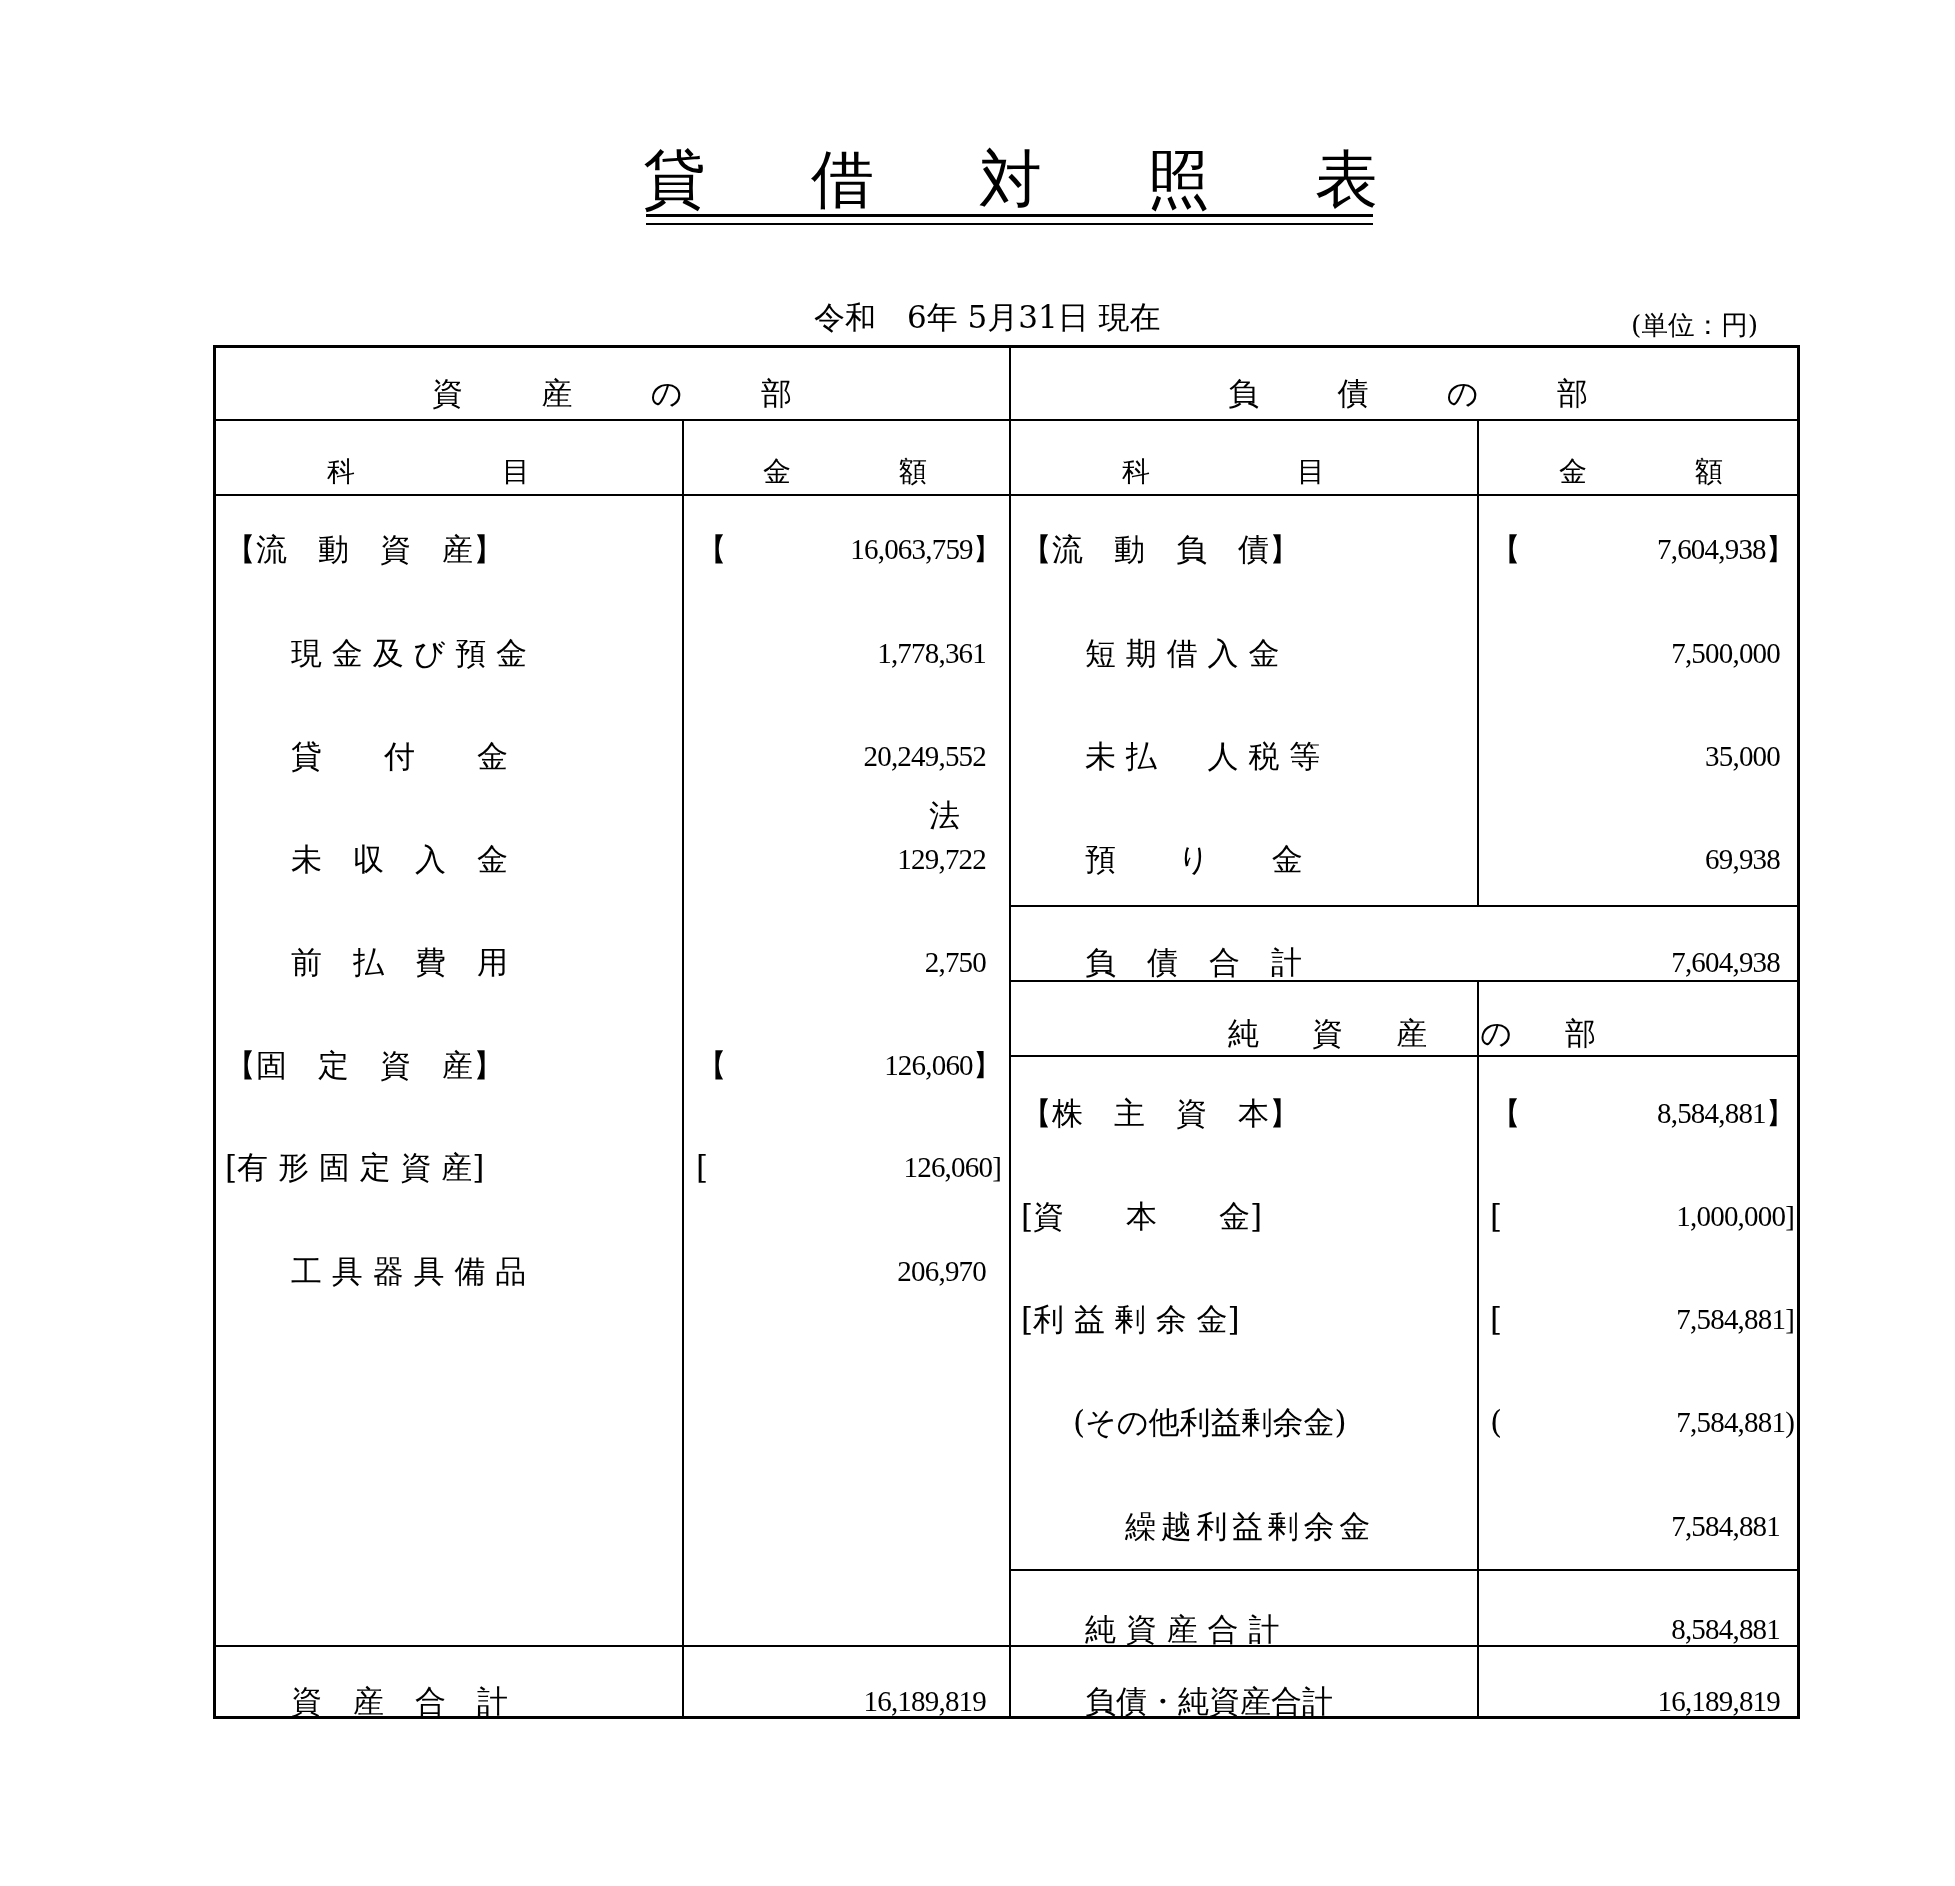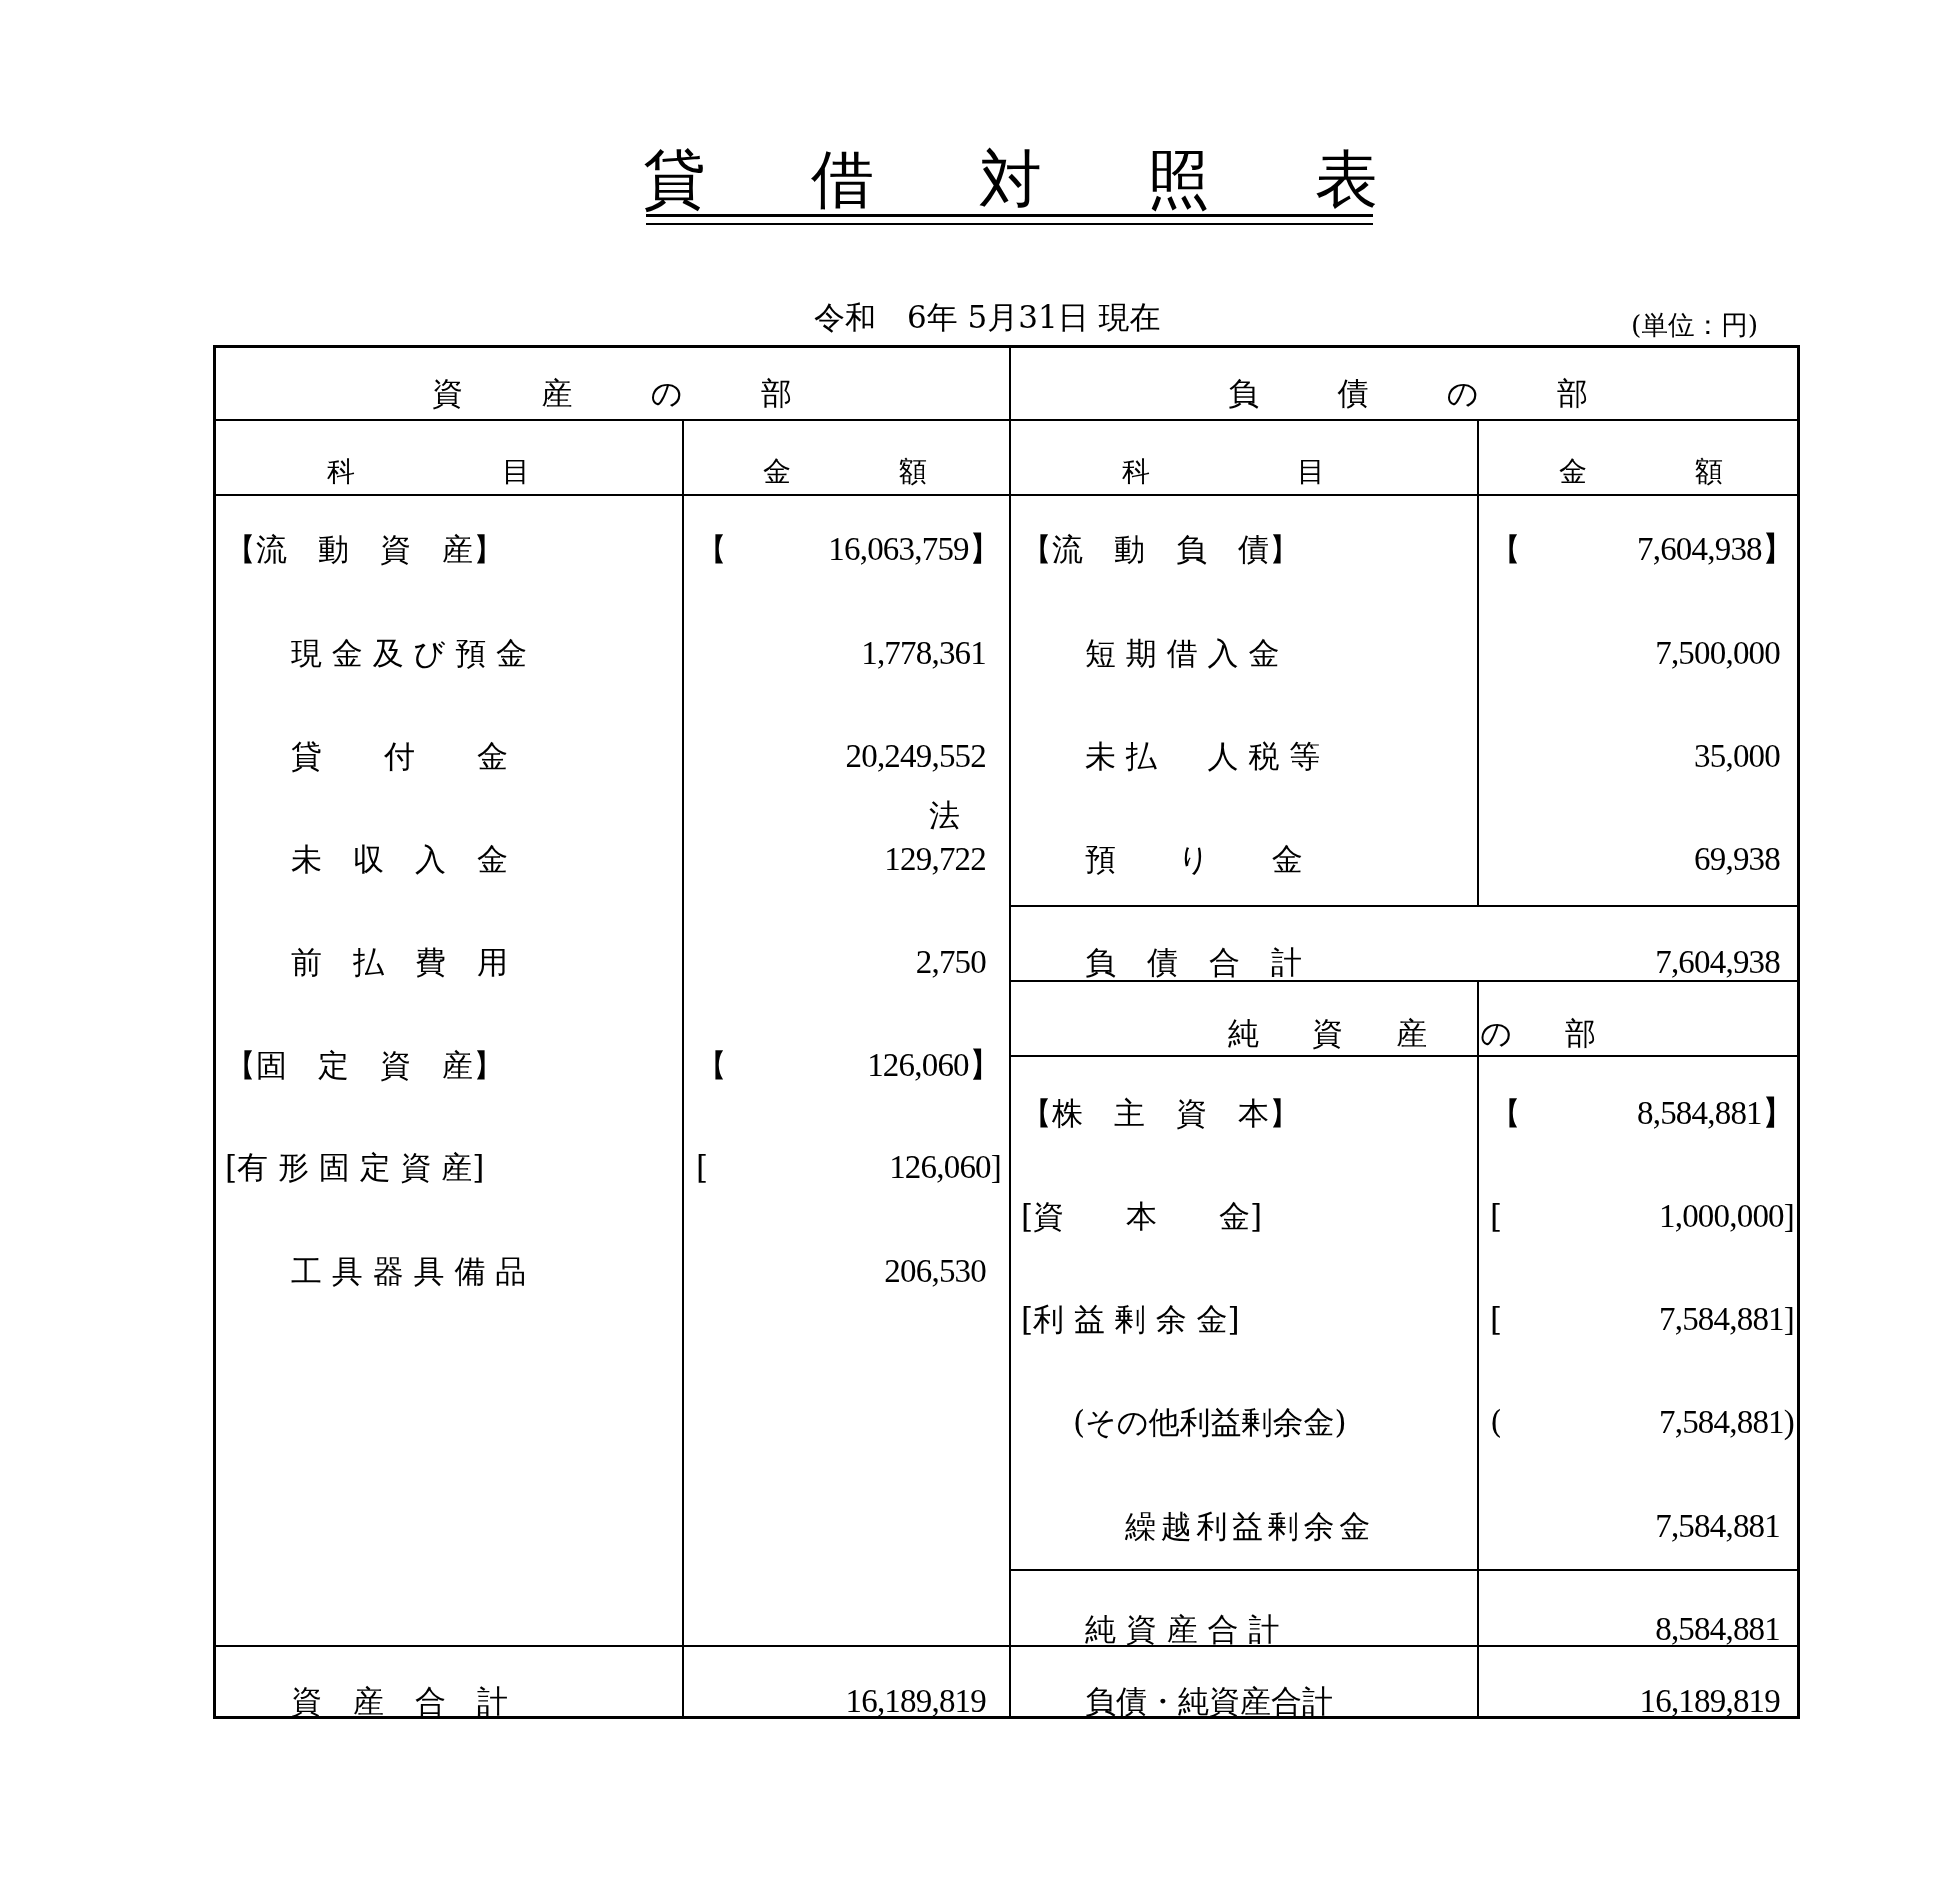--- a/index.html
+++ b/index.html
@@ -17,21 +17,21 @@
   .date { position: absolute; left: 814px; top: 297px; font-size: 31px; }
   .unit { position: absolute; left: 1631px; top: 307px; font-size: 26.6px; }
 
   .frame { position: absolute; left: 213px; top: 345px; width: 1587px; height: 1374px;
            border: 3.1px solid #000; box-sizing: border-box; }
   .hl { position: absolute; height: 2.3px; background: #000; }
   .vl { position: absolute; width: 2.3px; background: #000; }
 
   .cell { position: absolute; font-size: 31px; line-height: 39px; white-space: pre; }
   .hdr { display: flex; justify-content: space-between; }
-  .num { text-align: right; font-family: "Liberation Serif", serif; font-size: 33px; letter-spacing: -0.8px; }
+  .num { text-align: right; font-family: "Liberation Serif", serif; font-size: 29px; letter-spacing: -0.8px; }
   .brk-open { position: absolute; font-size: 31px; line-height: 39px; }
 </style>
 </head>
 <body>
 
 <div class="title">
   <span>貸</span>
   <span>借</span>
   <span>対</span>
   <span>照</span>
@@ -108,21 +108,21 @@
 
 <div class="cell" style="left:225px; top:1046px;">【固　定　資　産】</div>
 <div class="brk-open" style="left:696px; top:1046px;">【</div>
 <div class="cell num" style="left:704px; top:1046px; width:297px;">126,060】</div>
 
 <div class="cell" style="left:225px; top:1148px;">[有 形 固 定 資 産]</div>
 <div class="brk-open" style="left:696px; top:1148px;">[</div>
 <div class="cell num" style="left:704px; top:1148px; width:297px;">126,060]</div>
 
 <div class="cell" style="left:291px; top:1252px;">工 具 器 具 備 品</div>
-<div class="cell num" style="left:704px; top:1252px; width:282px;">206,530</div>
+<div class="cell num" style="left:704px; top:1252px; width:282px;">206,970</div>
 
 <div class="cell" style="left:291px; top:1682px;">資　産　合　計</div>
 <div class="cell num" style="left:704px; top:1682px; width:282px;">16,189,819</div>
 
 <div class="cell" style="left:1021px; top:530px;">【流　動　負　債】</div>
 <div class="brk-open" style="left:1490px; top:530px;">【</div>
 <div class="cell num" style="left:1498px; top:530px; width:296px;">7,604,938】</div>
 
 <div class="cell" style="left:1085px; top:634px;">短 期 借 入 金</div>
 <div class="cell num" style="left:1498px; top:634px; width:282px;">7,500,000</div>

